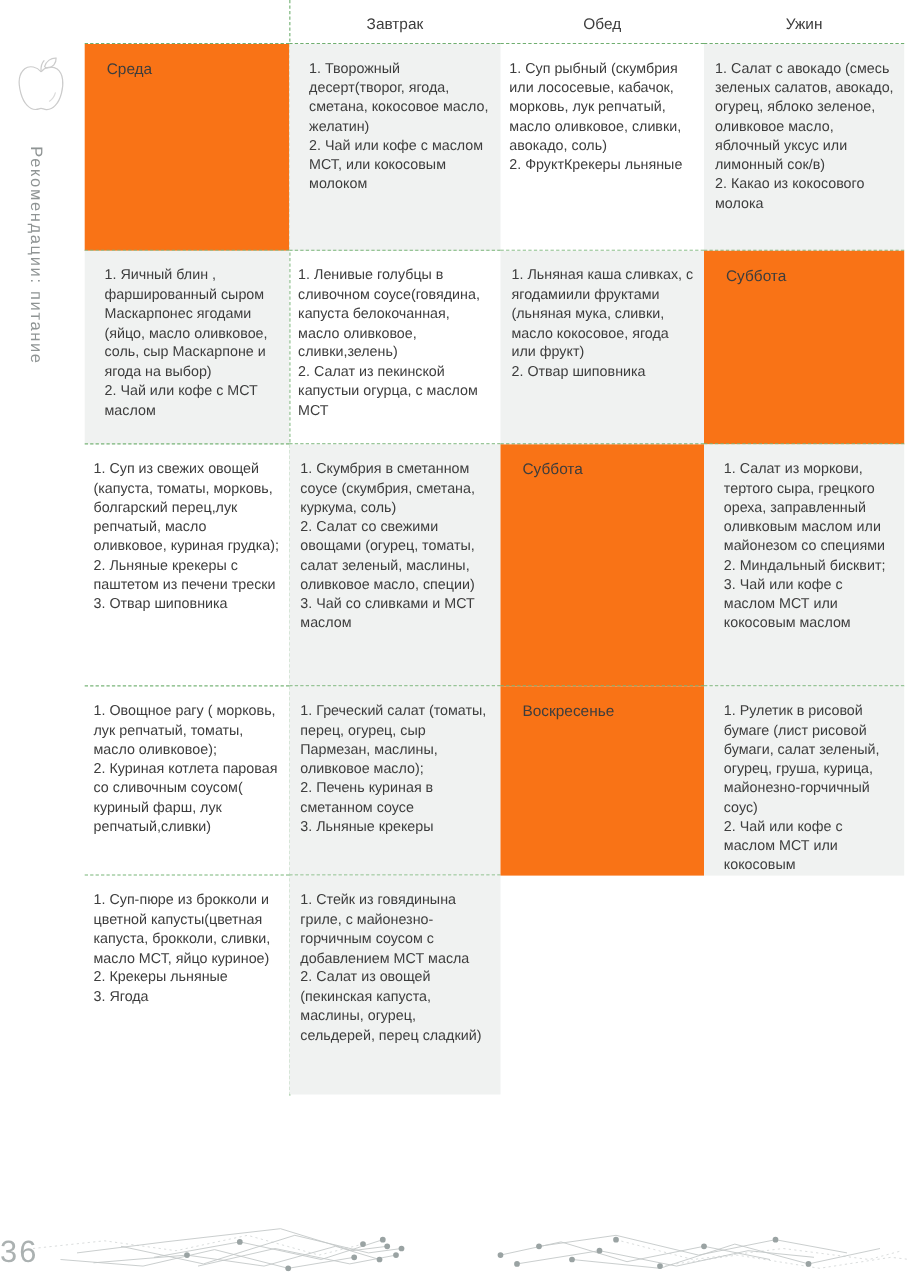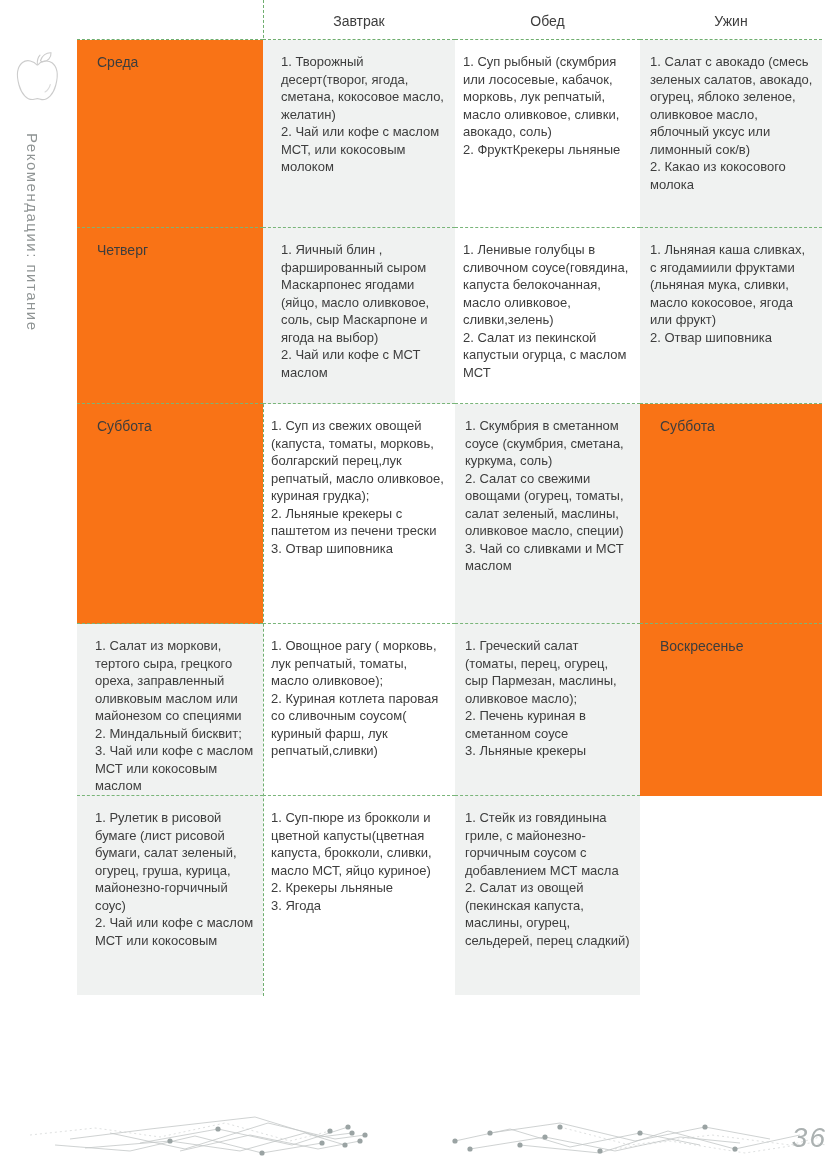--- a/index.html
+++ b/index.html
@@ -48,24 +48,23 @@
   .col-shaded { background: #f0f2f1; }
   .row-line { border-bottom: 1px dashed #79b579; }
   
   .v-divider {
     position: absolute; left: 263px; top: 0; height: 996px; width: 0;
     border-left: 1px dashed #6fae6f;
   }
   
   .page-number {
     position: absolute; left: 0; right: 0; top: 1122px;
-    text-align: right;
+    text-align: left;
     font-size: 28px; letter-spacing: 2px;
     color: #abb1b1;
-    font-style: italic;
   }
   .footer-deco { position: absolute; left: 0; top: 1093px; width: 827px; height: 77px; }
 </style>
 </head>
 <body>
 
 <svg class="sidebar-icon" viewBox="0 0 50 56" fill="none" stroke="#cccccc" stroke-width="1.1" stroke-linecap="round">
   <path d="M25 15 C22 11, 15 9, 10.5 12.5 C5 17, 4.5 26, 7 35 C9.5 44, 15 50, 21 49.5 C23 49.3, 24 48.6, 25.3 48.6 C26.7 48.6, 28 49.4, 30 49.6 C36 50, 41.5 44, 43.8 35 C46.2 26, 45.5 17, 40 12.8 C35.5 9.5, 28.5 11, 25.8 15"></path>
   <path d="M25.3 14.5 C25.1 11, 25.8 7.5, 28 5.2"></path>
   <path d="M28.5 10.5 C30 5.5, 34.5 2.5, 39 2.8 C39.3 7.5, 36 11.4, 31 11.8 C30 11.9, 29 11.5, 28.5 10.5 Z"></path>
@@ -83,21 +82,20 @@
   <div class="cell h">Ужин</div>
 
   <div class="cell day row-line">Среда</div>
   <div class="cell meal col-shaded row-line">1. Творожный десерт(творог, ягода, сметана, кокосовое масло, желатин)
 2. Чай или кофе с маслом МСТ, или кокосовым молоком</div>
   <div class="cell meal c-lunch row-line">1. Суп рыбный (скумбрия или лососевые, кабачок, морковь, лук репчатый, масло оливковое, сливки, авокадо, соль)
 2. ФруктКрекеры льняные</div>
   <div class="cell meal c-dinner col-shaded row-line">1. Салат с авокадо (смесь зеленых салатов, авокадо, огурец, яблоко зеленое, оливковое масло, яблочный уксус или лимонный сок/в)
 2. Какао из кокосового молока</div>
 
-  <div class="cell day row-line">Четверг</div>
   <div class="cell meal col-shaded row-line">1. Яичный блин , фаршированный сыром Маскарпонес ягодами (яйцо, масло оливковое, соль, сыр Маскарпоне и ягода на выбор)
 2. Чай или кофе с МСТ маслом</div>
   <div class="cell meal c-lunch row-line">1. Ленивые голубцы в сливочном соусе(говядина, капуста белокочанная, масло оливковое, сливки,зелень)
 2. Салат из пекинской капустыи огурца, с маслом МСТ</div>
   <div class="cell meal c-dinner col-shaded row-line">1. Льняная каша сливках, с ягодамиили фруктами (льняная мука, сливки, масло кокосовое, ягода или фрукт)
 2. Отвар шиповника</div>
 
   <div class="cell day row-line">Суббота</div>
   <div class="cell meal c-lunch row-line">1. Суп из свежих овощей (капуста, томаты, морковь, болгарский перец,лук репчатый, масло оливковое, куриная грудка);
 2. Льняные крекеры с паштетом из печени трески

